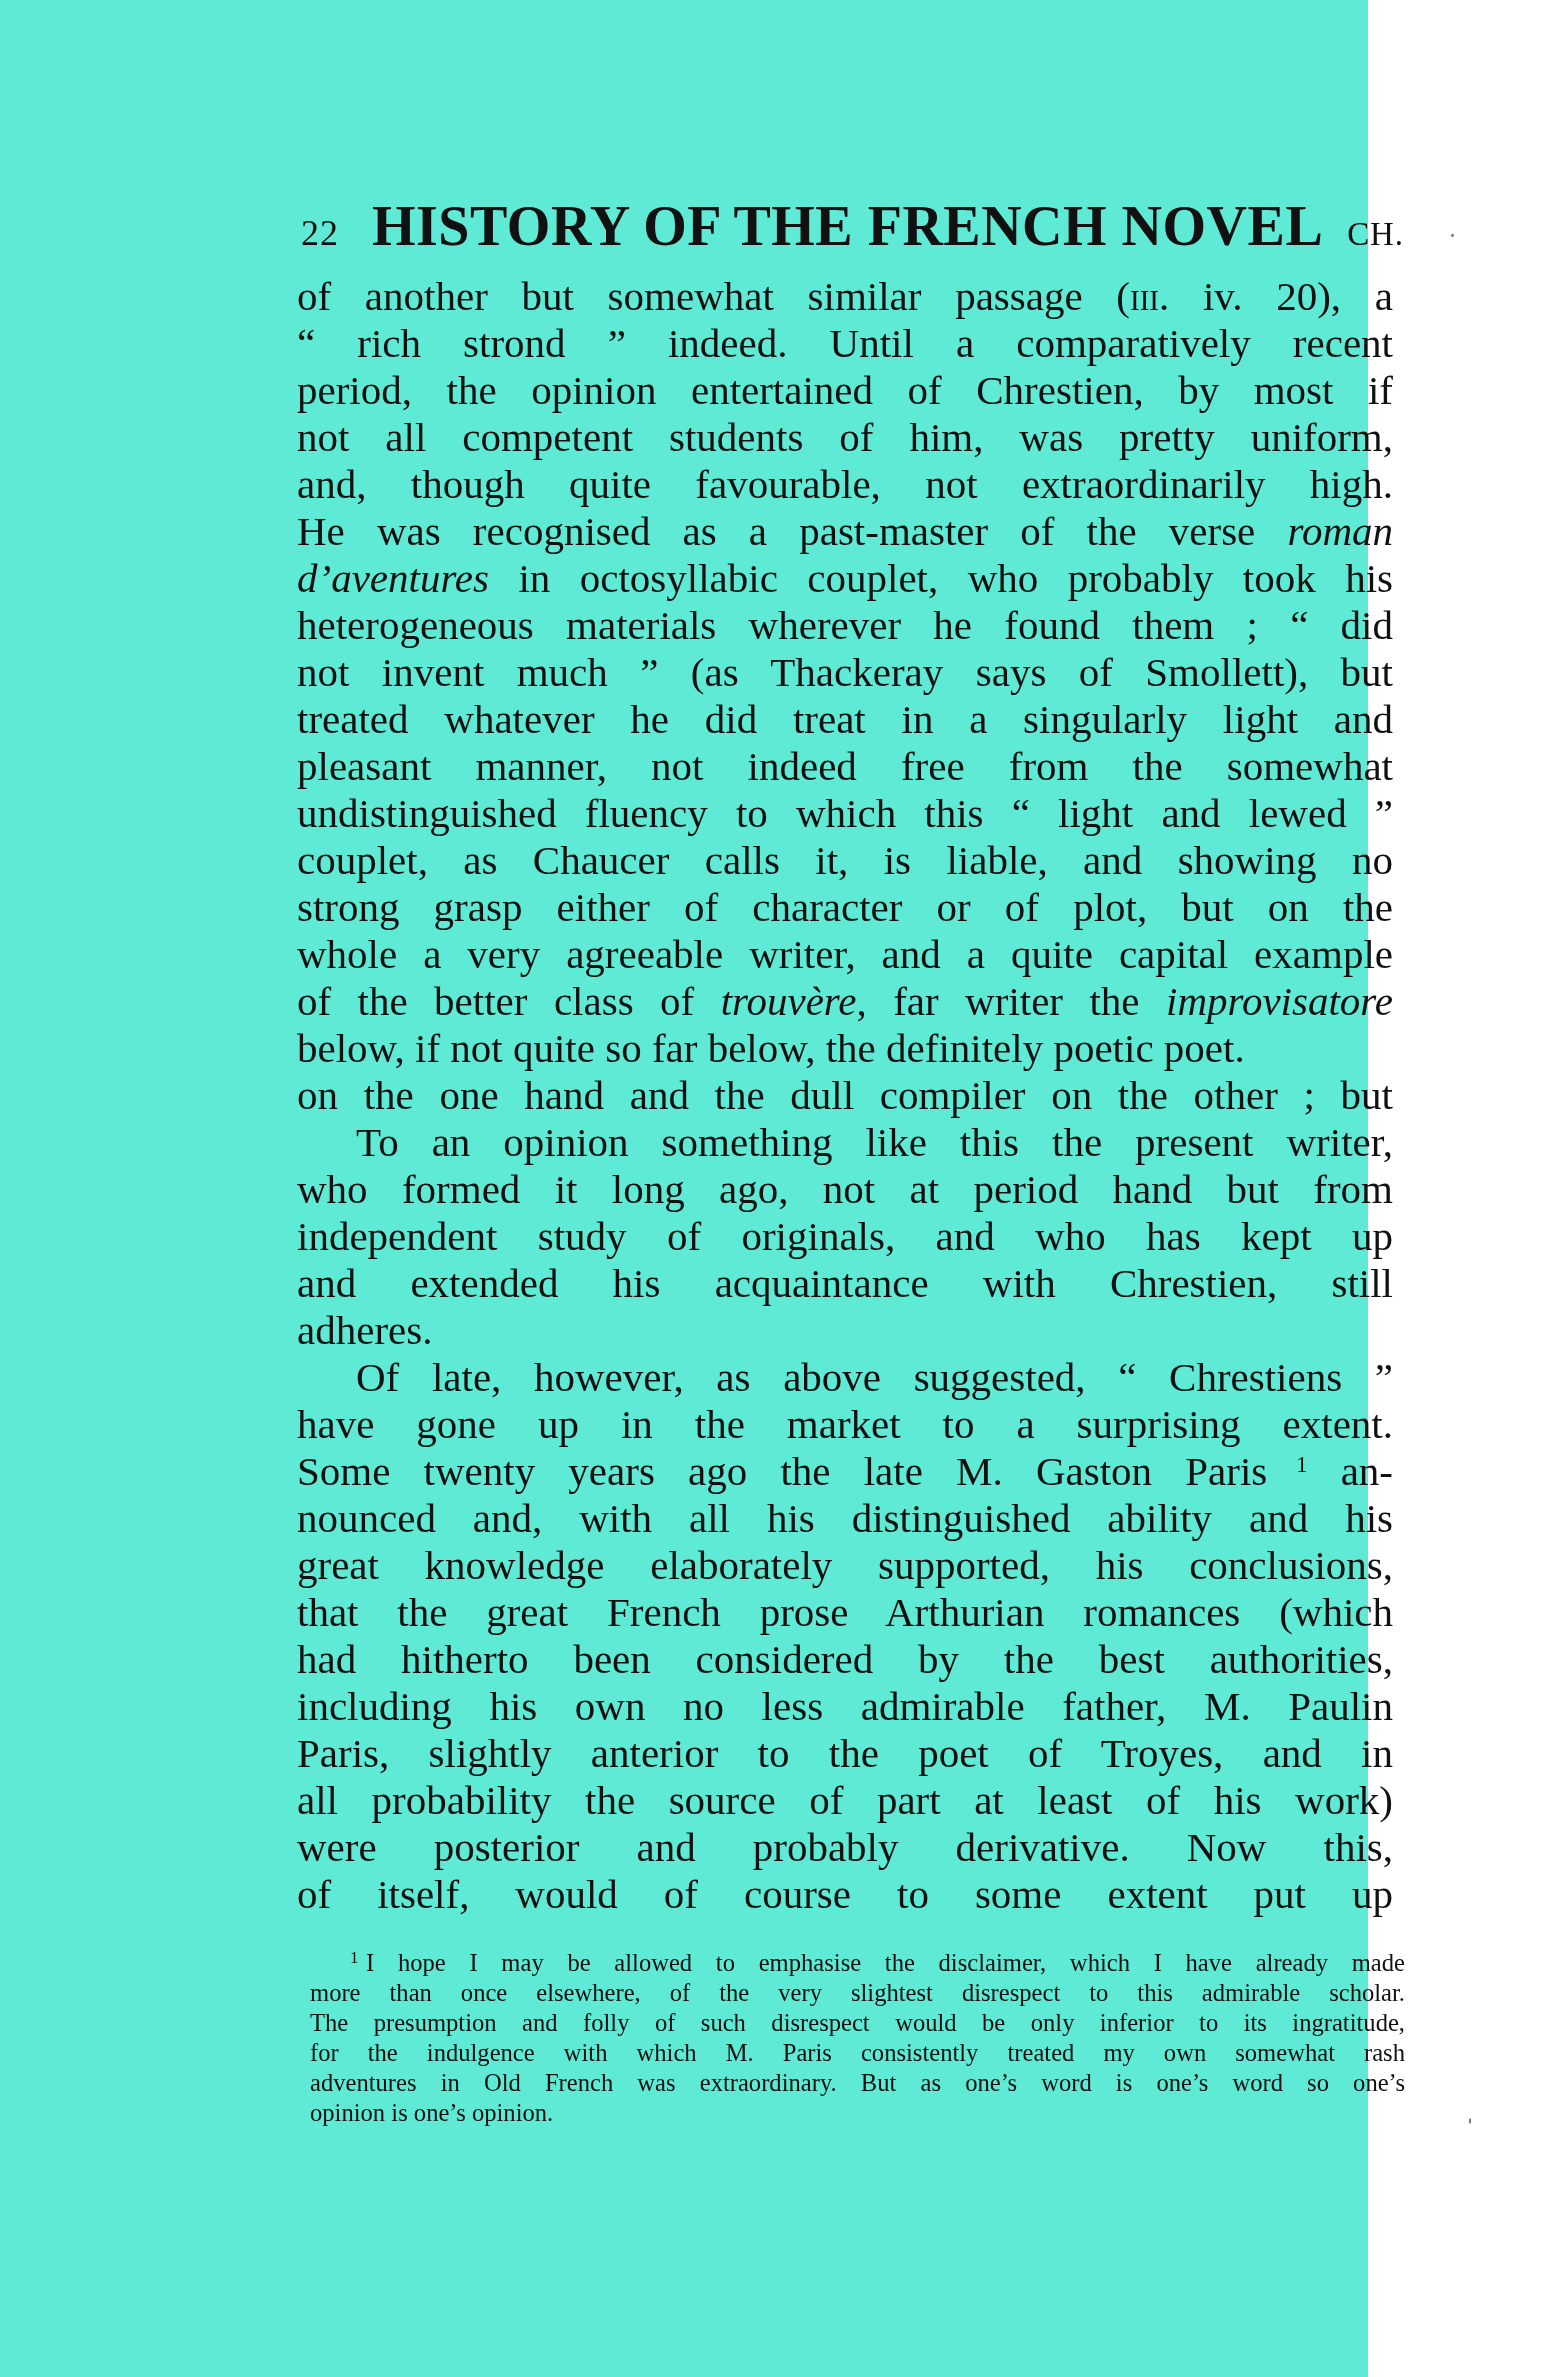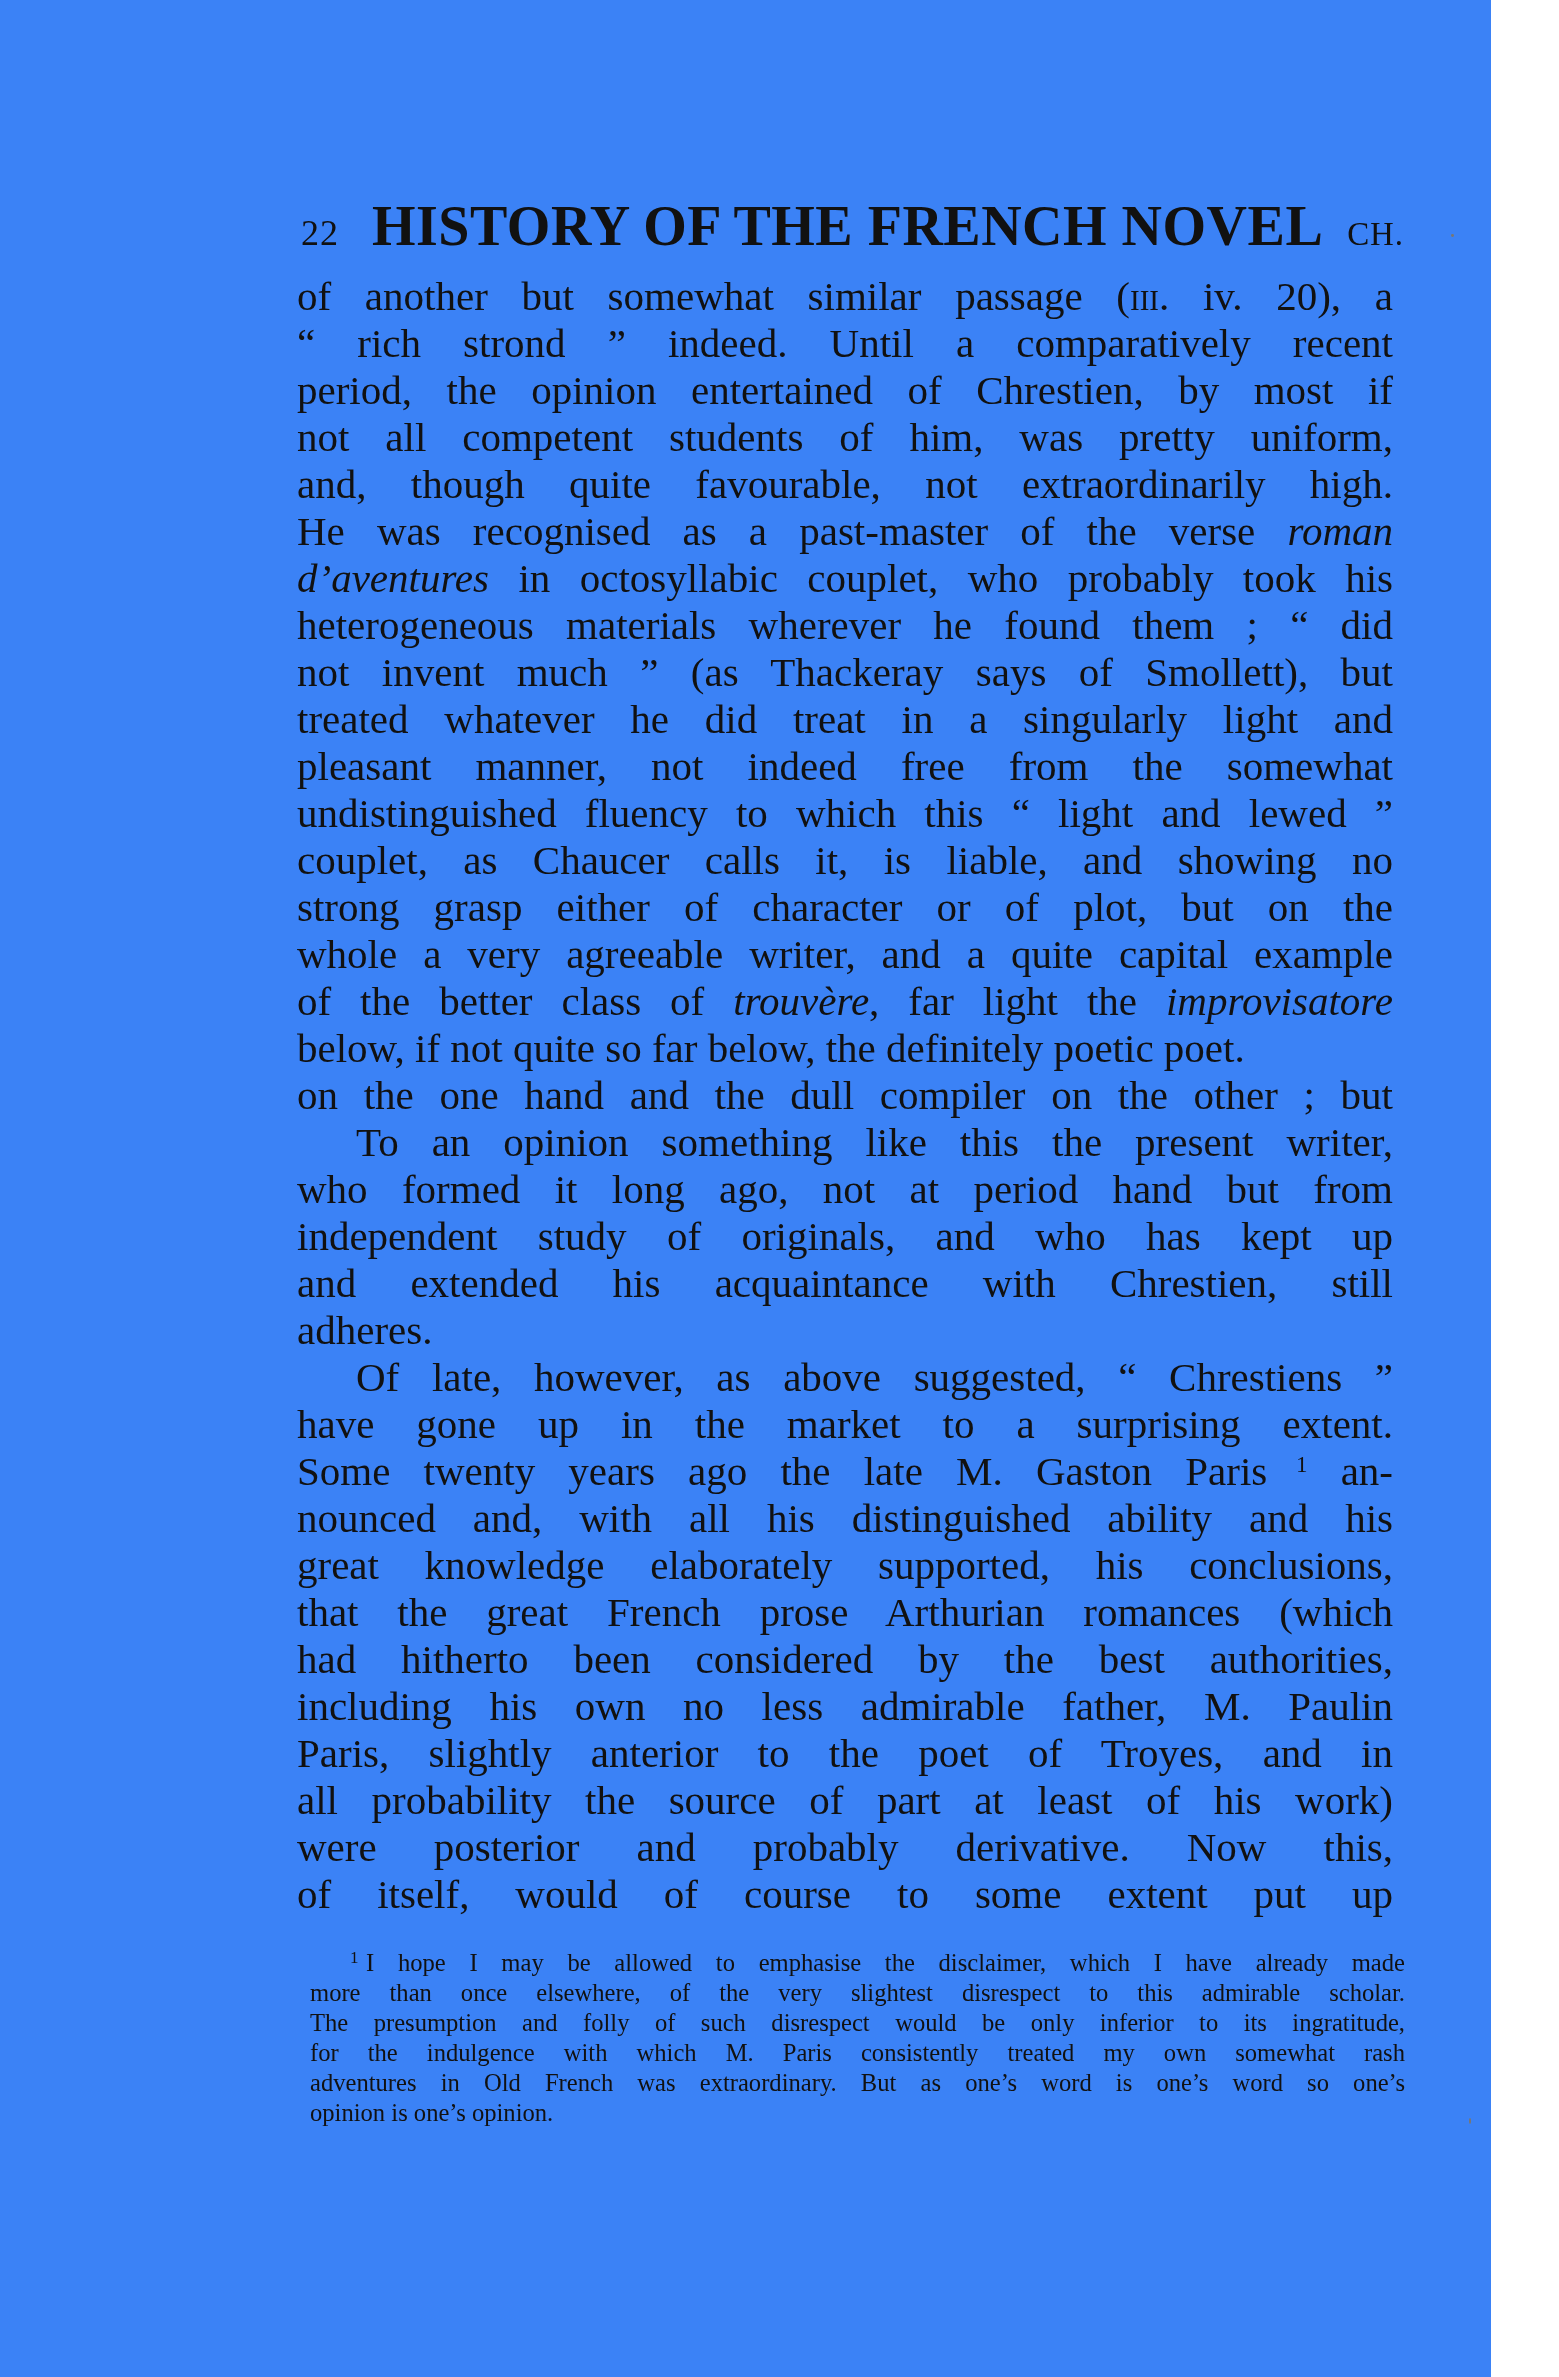--- a/index.html
+++ b/index.html
@@ -11,23 +11,23 @@
     width: 1560px;
     height: 2377px;
     position: relative;
     overflow: hidden;
     color: #111111;
     font-family: "Liberation Serif", "DejaVu Serif", serif;
   }
   .page {
     position: absolute;
     left: 0; top: 0;
-    width: 1491px;
+    width: 1368px;
     height: 2377px;
-    background: #3b82f6;
+    background: #5eead4;
   }
   .running-head {
     position: absolute;
     left: 301px;
     top: 194px;
     width: 1103px;
     height: 49px;
     display: flex;
     align-items: baseline;
   }
@@ -133,21 +133,21 @@
       <div class="line"><span>He was recognised as a past-master of the verse </span><em>roman</em></div>
       <div class="line"><em>d’aventures</em><span> in octosyllabic couplet, who probably took his</span></div>
       <div class="line"><span>heterogeneous materials wherever he found them ; “ did</span></div>
       <div class="line"><span>not invent much ” (as Thackeray says of Smollett), but</span></div>
       <div class="line"><span>treated whatever he did treat in a singularly light and</span></div>
       <div class="line"><span>pleasant manner, not indeed free from the somewhat</span></div>
       <div class="line"><span>undistinguished fluency to which this “ light and lewed ”</span></div>
       <div class="line"><span>couplet, as Chaucer calls it, is liable, and showing no</span></div>
       <div class="line"><span>strong grasp either of character or of plot, but on the</span></div>
       <div class="line"><span>whole a very agreeable writer, and a quite capital example</span></div>
-      <div class="line"><span>of the better class of </span><em>trouvère</em><span>, far light the </span><em>improvisatore</em></div>
+      <div class="line"><span>of the better class of </span><em>trouvère</em><span>, far writer the </span><em>improvisatore</em></div>
       <div class="line last"><span>below, if not quite so far below, the definitely poetic poet.</span></div>
       <div class="line"><span>on the one hand and the dull compiler on the other ; but</span></div>
       <div class="line indent"><span>To an opinion something like this the present writer,</span></div>
       <div class="line"><span>who formed it long ago, not at period hand but from</span></div>
       <div class="line"><span>independent study of originals, and who has kept up</span></div>
       <div class="line"><span>and extended his acquaintance with Chrestien, still</span></div>
       <div class="line last"><span>adheres.</span></div>
       <div class="line indent"><span>Of late, however, as above suggested, “ Chrestiens ”</span></div>
       <div class="line"><span>have gone up in the market to a surprising extent.</span></div>
       <div class="line"><span>Some twenty years ago the late M. Gaston Paris</span><sup class="fnref"> 1</sup><span> an-</span></div>

